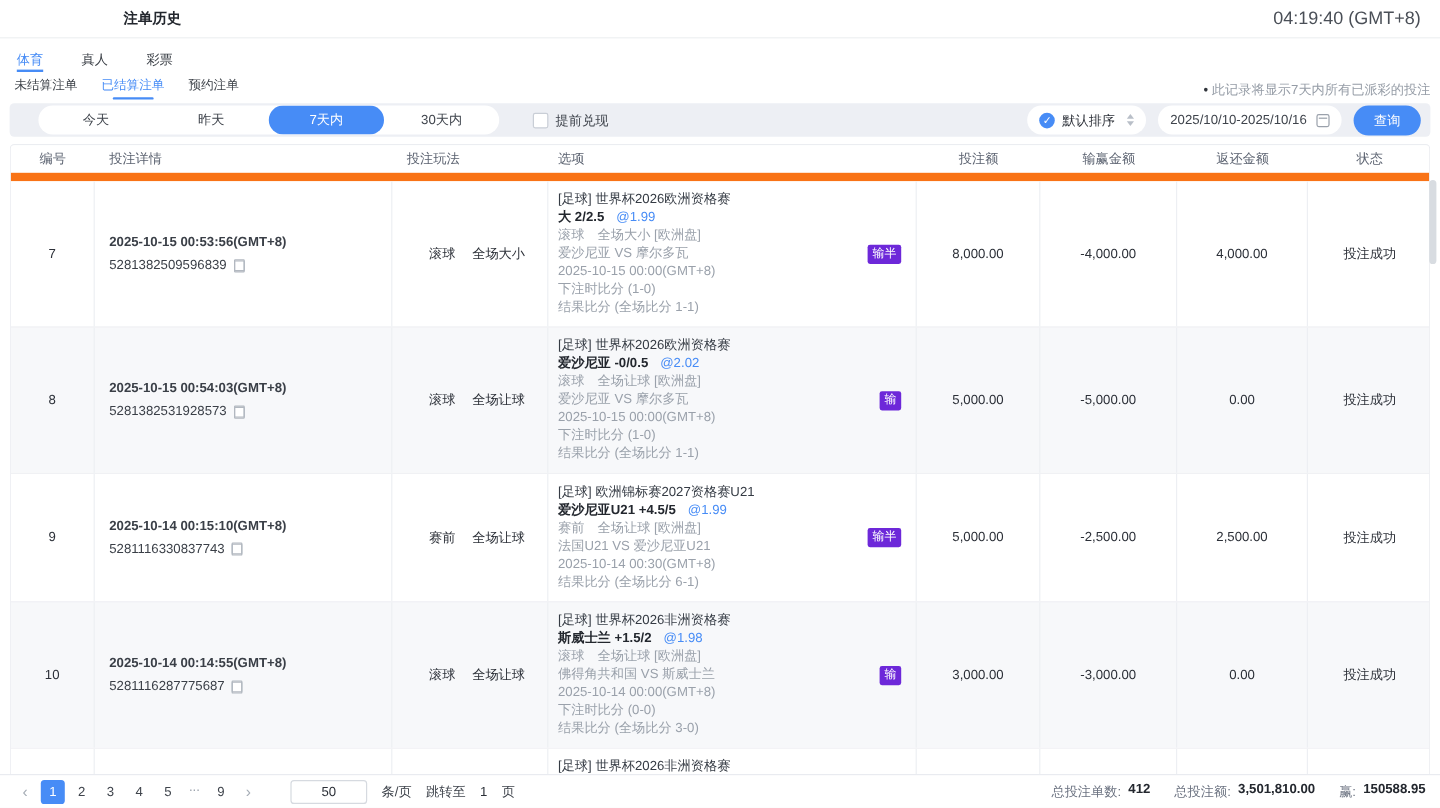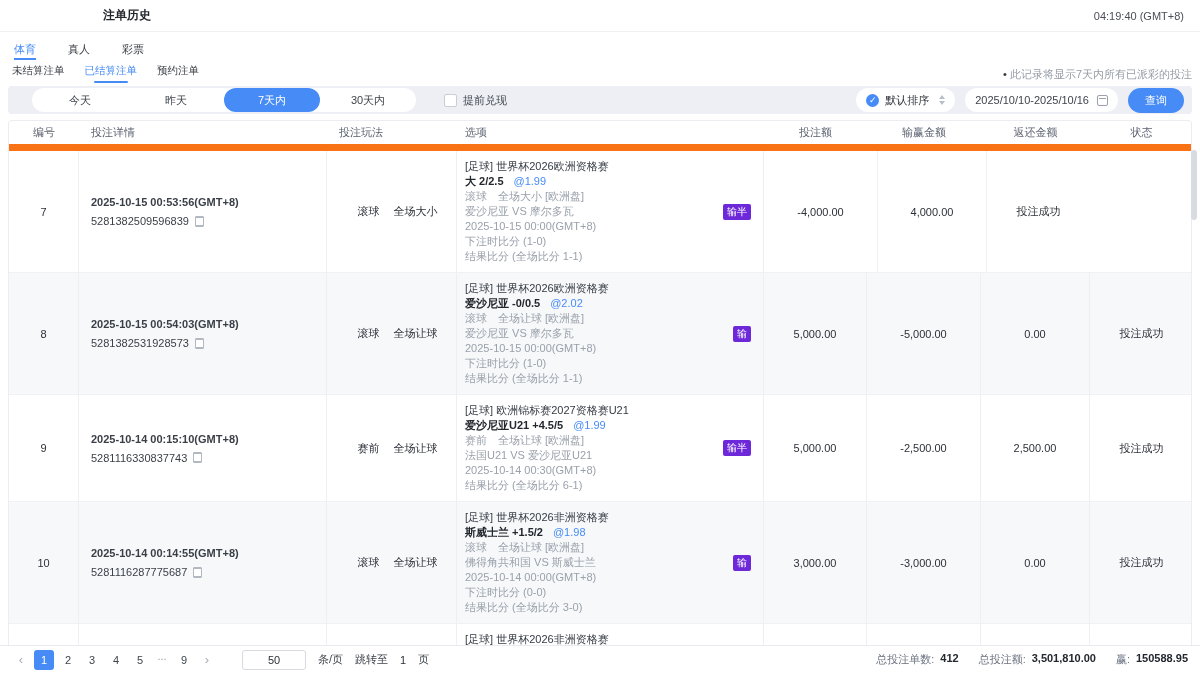--- a/index.html
+++ b/index.html
@@ -3,21 +3,21 @@
 <meta charset="utf-8">
 <style>
   * { margin:0; padding:0; box-sizing:border-box; }
   html,body { background:#fff; }
   body { font-family:"Liberation Sans","DejaVu Sans",sans-serif; color:#2c3038; }
   .page { position:relative; width:1200px; height:673px; overflow:hidden; background:#fff; font-size:11px; }
 
   
   .topbar { height:32px; border-bottom:1px solid #eef0f2; display:flex; align-items:center; }
   .title { margin-left:103px; font-size:12px; font-weight:700; color:#23272e; }
-  .clock { margin-left:auto; margin-right:16px; font-size:11px; color:#4a4f57; }
+  .clock { margin-left:auto; margin-right:16px; font-size:15px; color:#4a4f57; }
 
   
   .tabs { display:flex; gap:32px; padding:10px 0 0 14px; height:28px; }
   .tab { font-size:11px; color:#3a3f46; padding-bottom:6px; cursor:pointer; }
   .tab.active { color:#478cf6; border-bottom:2px solid #478cf6; }
   .subtabs { display:flex; gap:16px; padding:4px 0 0 10px; height:24px; align-items:flex-start; position:relative; }
   .subtab { font-size:10.5px; color:#3a3f46; padding:0 2px 5px 2px; position:relative; cursor:pointer; }
   .subtab.active { color:#478cf6; }
   .subtab.active::after { content:""; position:absolute; left:50%; transform:translateX(-50%); bottom:0; width:34px; height:2px; background:#478cf6; border-radius:1px; }
   .note { position:absolute; right:8px; top:7px; font-size:11px; color:#959ca6; }
@@ -180,20 +180,23 @@
       <div class="o-pick"><span class="pick">大 2/2.5</span><span class="odds">@1.99</span></div>
       <div class="o-lines">
               <div class="o-line">滚球　全场大小 [欧洲盘]</div>
               <div class="o-line">爱沙尼亚 VS 摩尔多瓦</div>
               <div class="o-line">2025-10-15 00:00(GMT+8)</div>
               <div class="o-line">下注时比分 (1-0)</div>
               <div class="o-line">结果比分 (全场比分 1-1)</div>
             </div>
       <span class="badge badge-dark">输半</span>
     </div>
+    <div class="td c5">
+            <span class="amt">8,000.00</span>
+          </div>
     <div class="td c6">
             <span class="amt">-4,000.00</span>
           </div>
     <div class="td c7">
             <span class="amt">4,000.00</span>
           </div>
     <div class="td c8">
             <span class="status">投注成功</span>
           </div>
   </div>

